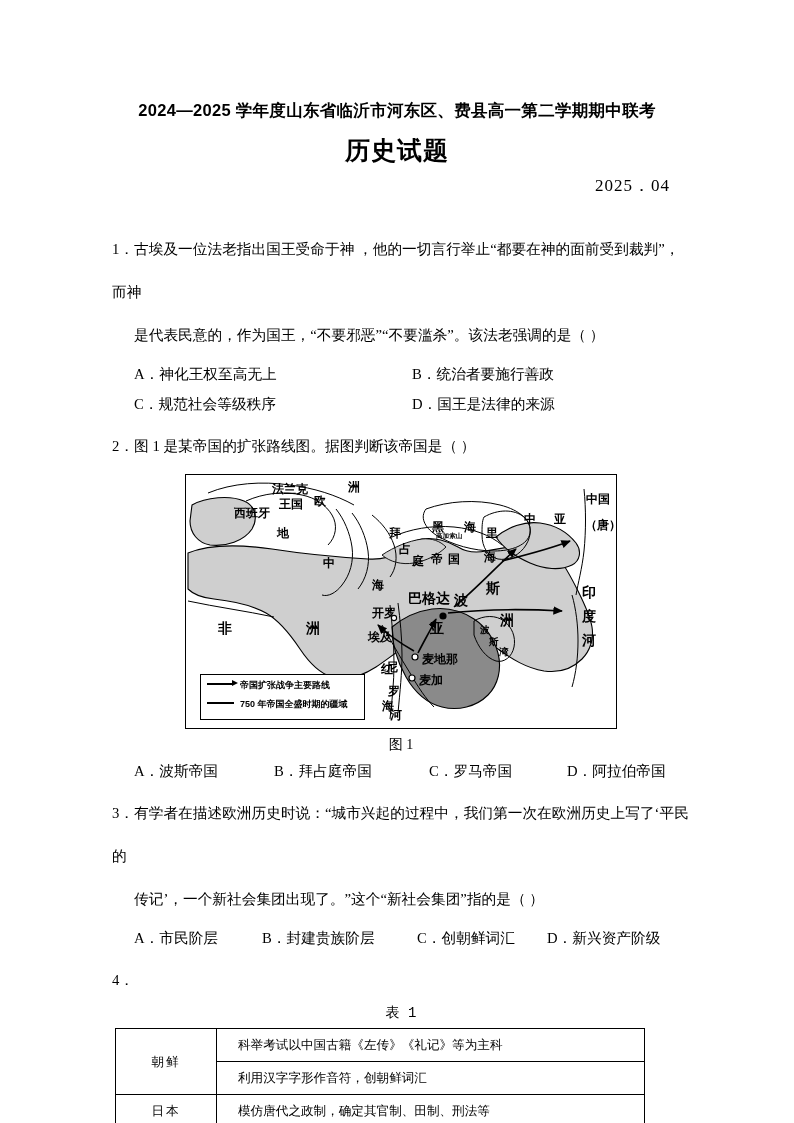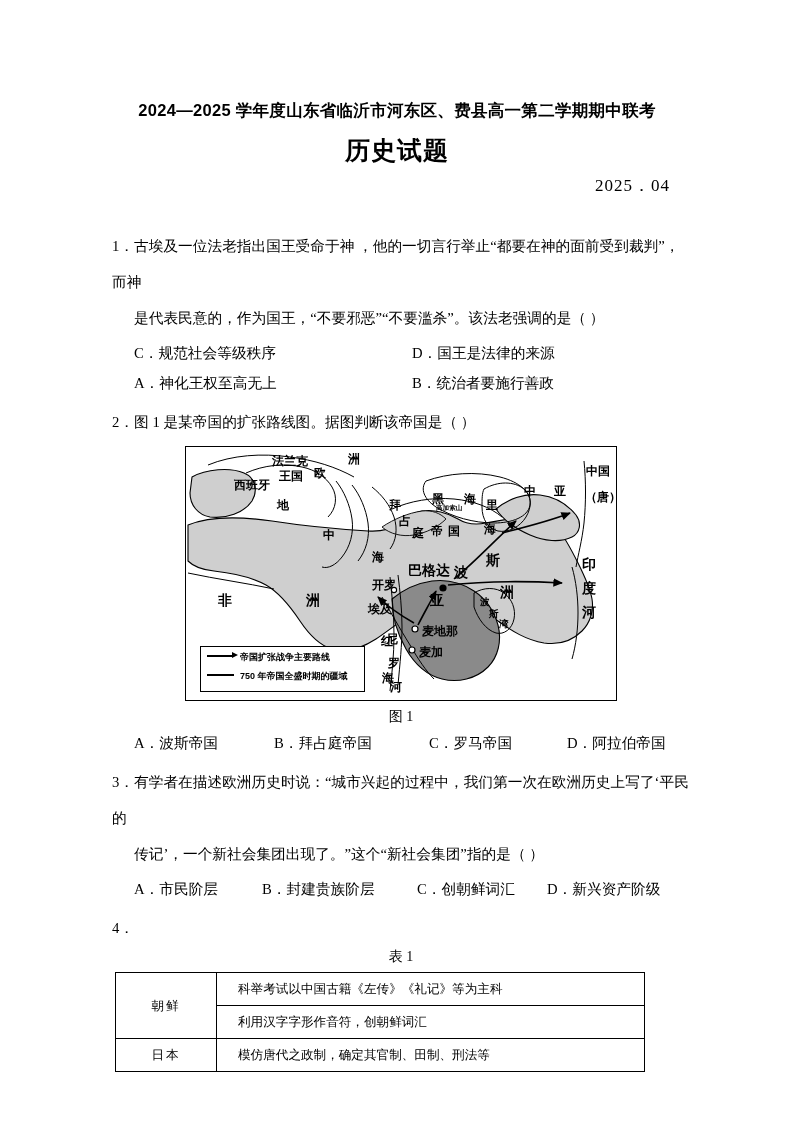--- a/index.html
+++ b/index.html
@@ -72,21 +72,21 @@
     font-family: "Liberation Sans", "DejaVu Sans", sans-serif;
     font-weight: bold;
   }
   .section-head .cont {
     display: block;
     padding-left: 27px;
   }
 
   .q {
     font-size: 14.7px;
-    line-height: 36px;
+    line-height: 43px;
     margin-top: 6px;
   }
   .q .stem-line2 {
     display: block;
     padding-left: 22px;
   }
   .opts {
     font-size: 14.7px;
     line-height: 30px;
     padding-left: 22px;
@@ -181,20 +181,21 @@
     border-top: 3.4px solid transparent;
     border-bottom: 3.4px solid transparent;
   }
 
   
   .table-caption {
     text-align: center;
     font-size: 14px;
     margin-top: 2px;
     margin-bottom: 6px;
+    font-family: Liberation Mono, monospace;
   }
   table.data-table {
     border-collapse: collapse;
     width: 530px;
     margin-left: 3px;
     table-layout: fixed;
   }
   table.data-table td {
     border: 1.1px solid #000;
     font-family: "Liberation Serif", "DejaVu Serif", serif;
@@ -220,24 +221,24 @@
 
   <div class="content">
 
 
     <div class="q">
       <span>1．</span><span>古埃及一位法老指出国王受命于神 ，他的一切言行举止“都要在神的面前受到裁判”，而神</span>
       <span class="stem-line2">是代表民意的，作为国王，“不要邪恶”“不要滥杀”。该法老强调的是（          ）</span>
     </div>
     <div class="opts two-col">
       <span class="opts-row">
-        <span class="opt">C．规范社会等级秩序</span><span class="opt">D．国王是法律的来源</span>
+        <span class="opt">A．神化王权至高无上</span><span class="opt">B．统治者要施行善政</span>
       </span>
       <span class="opts-row">
-        <span class="opt">A．神化王权至高无上</span><span class="opt">B．统治者要施行善政</span>
+        <span class="opt">C．规范社会等级秩序</span><span class="opt">D．国王是法律的来源</span>
       </span>
     </div>
 
     <div class="q">
       <span>2．</span><span>图 1 是某帝国的扩张路线图。据图判断该帝国是（          ）</span>
     </div>
 
     <div class="figure-wrap">
       <div class="map-frame">
         <svg class="map-svg" viewBox="0 0 430 253" xmlns="http://www.w3.org/2000/svg">

